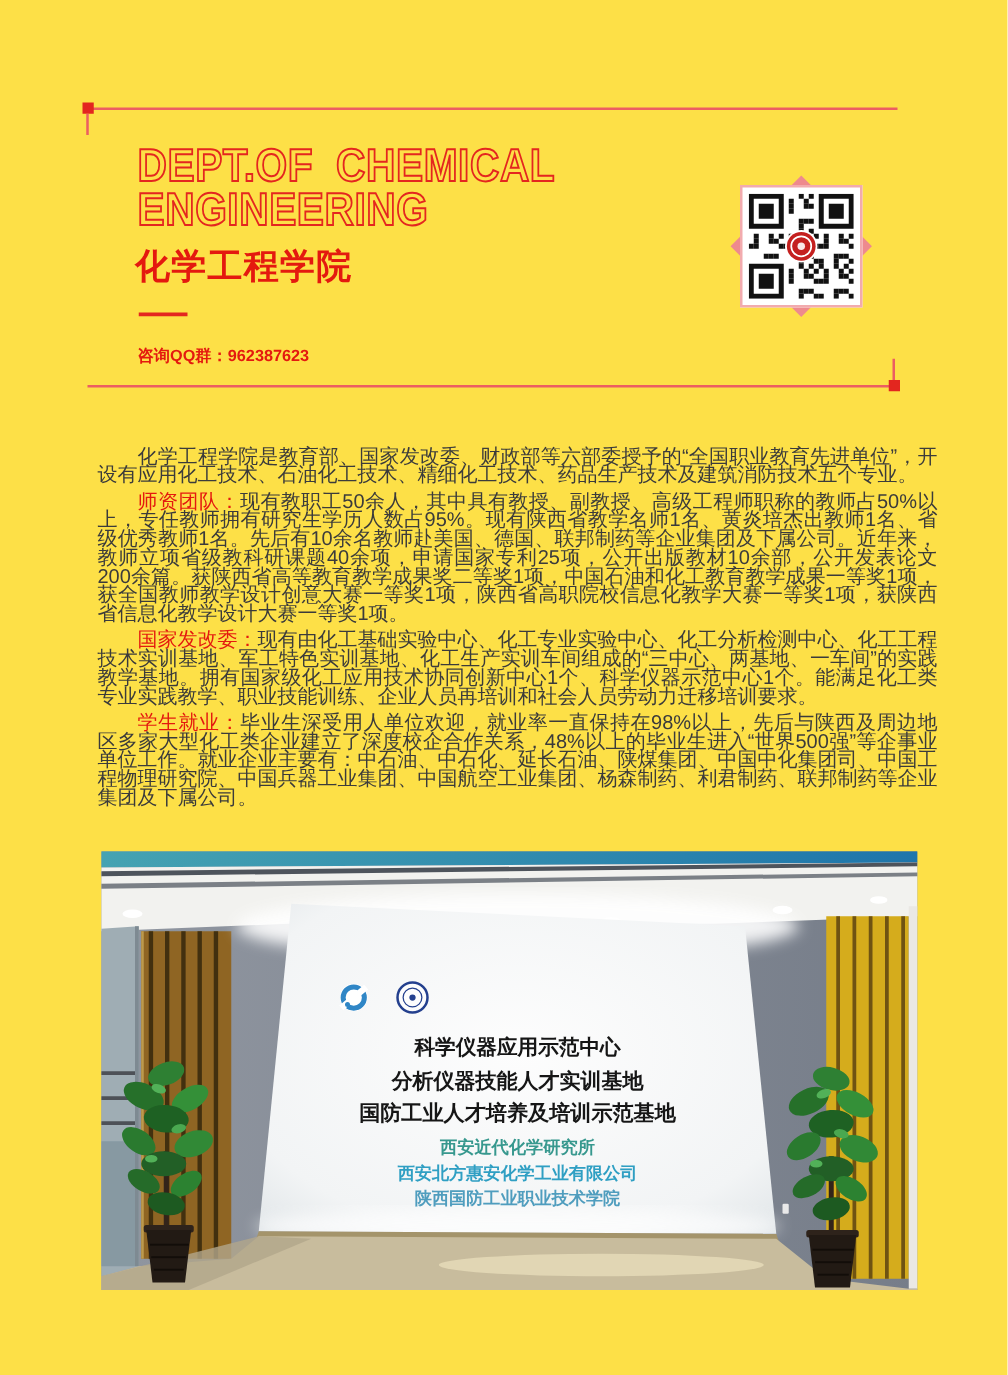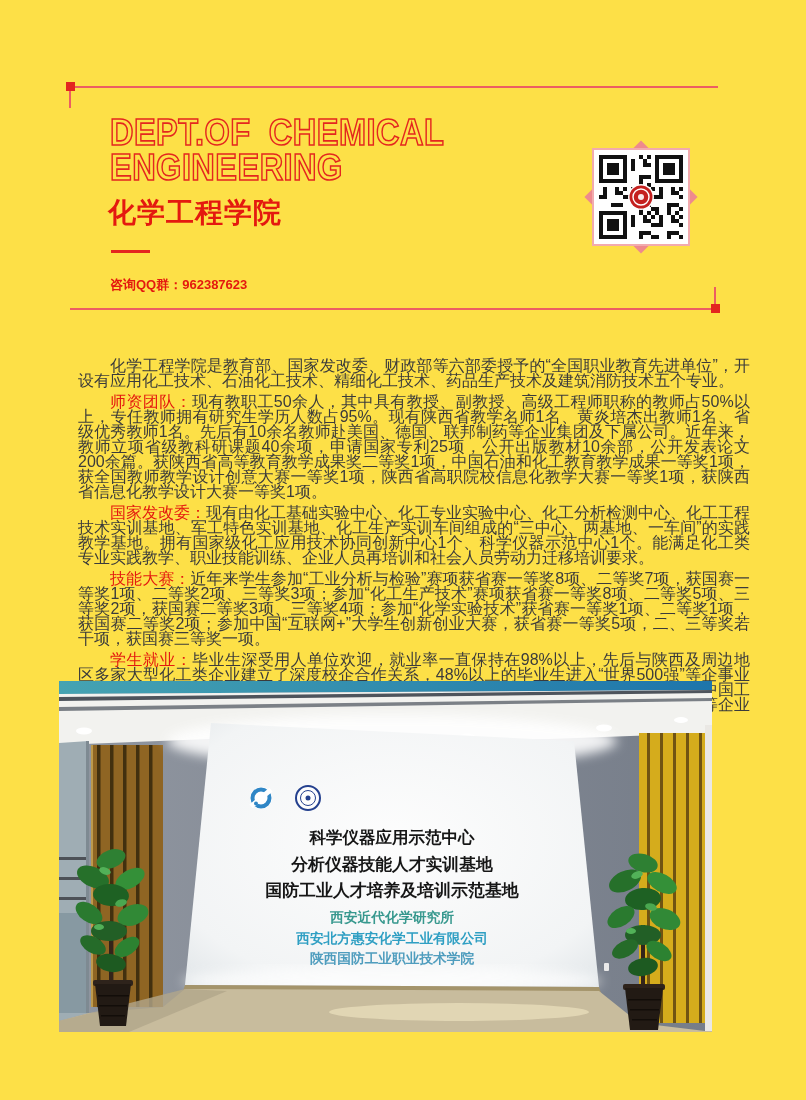--- a/index.html
+++ b/index.html
@@ -31,21 +31,21 @@
               background:#ee8a8e;transform:rotate(45deg);}
   .qr-frame{position:absolute;left:8px;top:8px;width:98px;height:98px;background:#fff;
             border:2px solid #f2abae;box-sizing:border-box;padding:5px;}
 
   
   .content{left:68px;top:358px;width:672px;color:#3b3b3b;font-size:16px;line-height:15px;margin-left:10px;}
   .content p{margin:0 0 6px 0;text-indent:2em;text-align:justify;}
   .content .lbl{color:#e4190f;font-weight:400;}
 
   
-  .photo{left:59px;top:681px;width:653px;height:351px;}
+  .photo{left:81px;top:681px;width:653px;height:351px;}
   .photo svg{display:block;}
 </style>
 </head>
 <body>
 
 <div class="page">
 
   <div class="abs rule-top"></div>
   <div class="abs sq-tl"></div>
   <div class="abs tick-tl"></div>
@@ -172,21 +172,20 @@
           <circle cx="42" cy="42" r="3" fill="#ffffff" opacity="0.9"></circle>
         </g>
       </svg>
     </div>
   </div>
 
   <div class="abs content">
     <p><span>化学工程学院是教育部、国家发改委、财政部等六部委授予的“全国职业教育先进单位”，开设有应用化工技术、石油化工技术、精细化工技术、药品生产技术及建筑消防技术五个专业。</span></p>
     <p><span class="lbl">师资团队：</span><span>现有教职工50余人，其中具有教授、副教授、高级工程师职称的教师占50%以上，专任教师拥有研究生学历人数占95%。现有陕西省教学名师1名、黄炎培杰出教师1名、省级优秀教师1名。先后有10余名教师赴美国、德国、联邦制药等企业集团及下属公司。近年来，教师立项省级教科研课题40余项，申请国家专利25项，公开出版教材10余部，公开发表论文200余篇。获陕西省高等教育教学成果奖二等奖1项，中国石油和化工教育教学成果一等奖1项，获全国教师教学设计创意大赛一等奖1项，陕西省高职院校信息化教学大赛一等奖1项，获陕西省信息化教学设计大赛一等奖1项。</span></p>
     <p><span class="lbl">国家发改委：</span><span>现有由化工基础实验中心、化工专业实验中心、化工分析检测中心、化工工程技术实训基地、军工特色实训基地、化工生产实训车间组成的“三中心、两基地、一车间”的实践教学基地。拥有国家级化工应用技术协同创新中心1个、科学仪器示范中心1个。能满足化工类专业实践教学、职业技能训练、企业人员再培训和社会人员劳动力迁移培训要求。</span></p>
-    <p><span class="lbl">技能大赛：</span><span>近年来学生参加“工业分析与检验”赛项获省赛一等奖8项、二等奖7项，获国赛一等奖1项、二等奖2项、三等奖3项；参加“化工生产技术”赛项获省赛一等奖8项、二等奖5项、三等奖2项，获国赛二等奖3项、三等奖4项；参加“化学实验技术”获省赛一等奖1项、二等奖1项，获国赛二等奖2项；参加中国“互联网+”大学生创新创业大赛，获省赛一等奖5项，二、三等奖若干项，获国赛三等奖一项。</span></p>
     <p><span class="lbl">学生就业：</span><span>毕业生深受用人单位欢迎，就业率一直保持在98%以上，先后与陕西及周边地区多家大型化工类企业建立了深度校企合作关系，48%以上的毕业生进入“世界500强”等企事业单位工作。就业企业主要有：中石油、中石化、延长石油、陕煤集团、中国中化集团司、中国工程物理研究院、中国兵器工业集团、中国航空工业集团、杨森制药、利君制药、联邦制药等企业集团及下属公司。</span></p>
   </div>
 
   <div class="abs photo">
     <svg width="653" height="351" viewBox="0 0 653 351">
       <defs>
         <linearGradient id="wallG" x1="0" y1="0" x2="1" y2="0">
           <stop offset="0" stop-color="#9096a0"></stop>
             <stop offset="1" stop-color="#767d89"></stop>
         </linearGradient>

